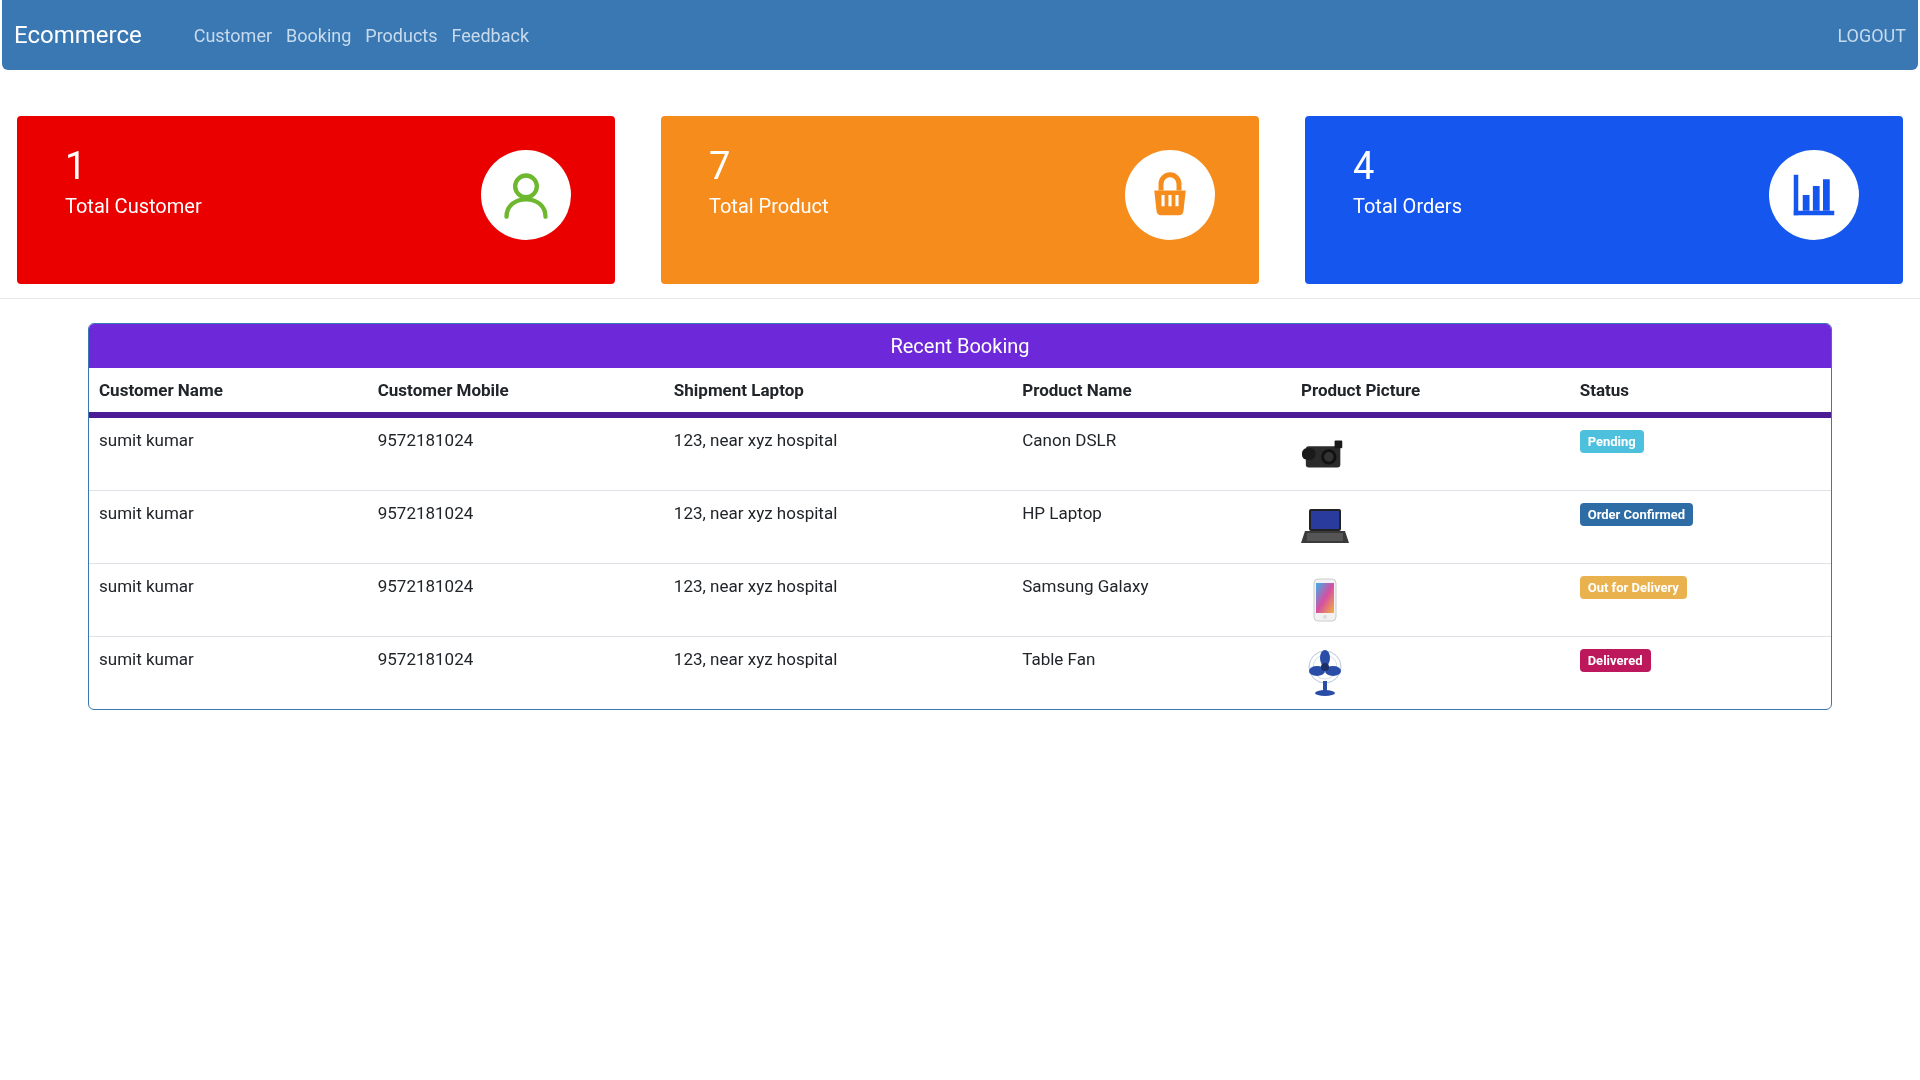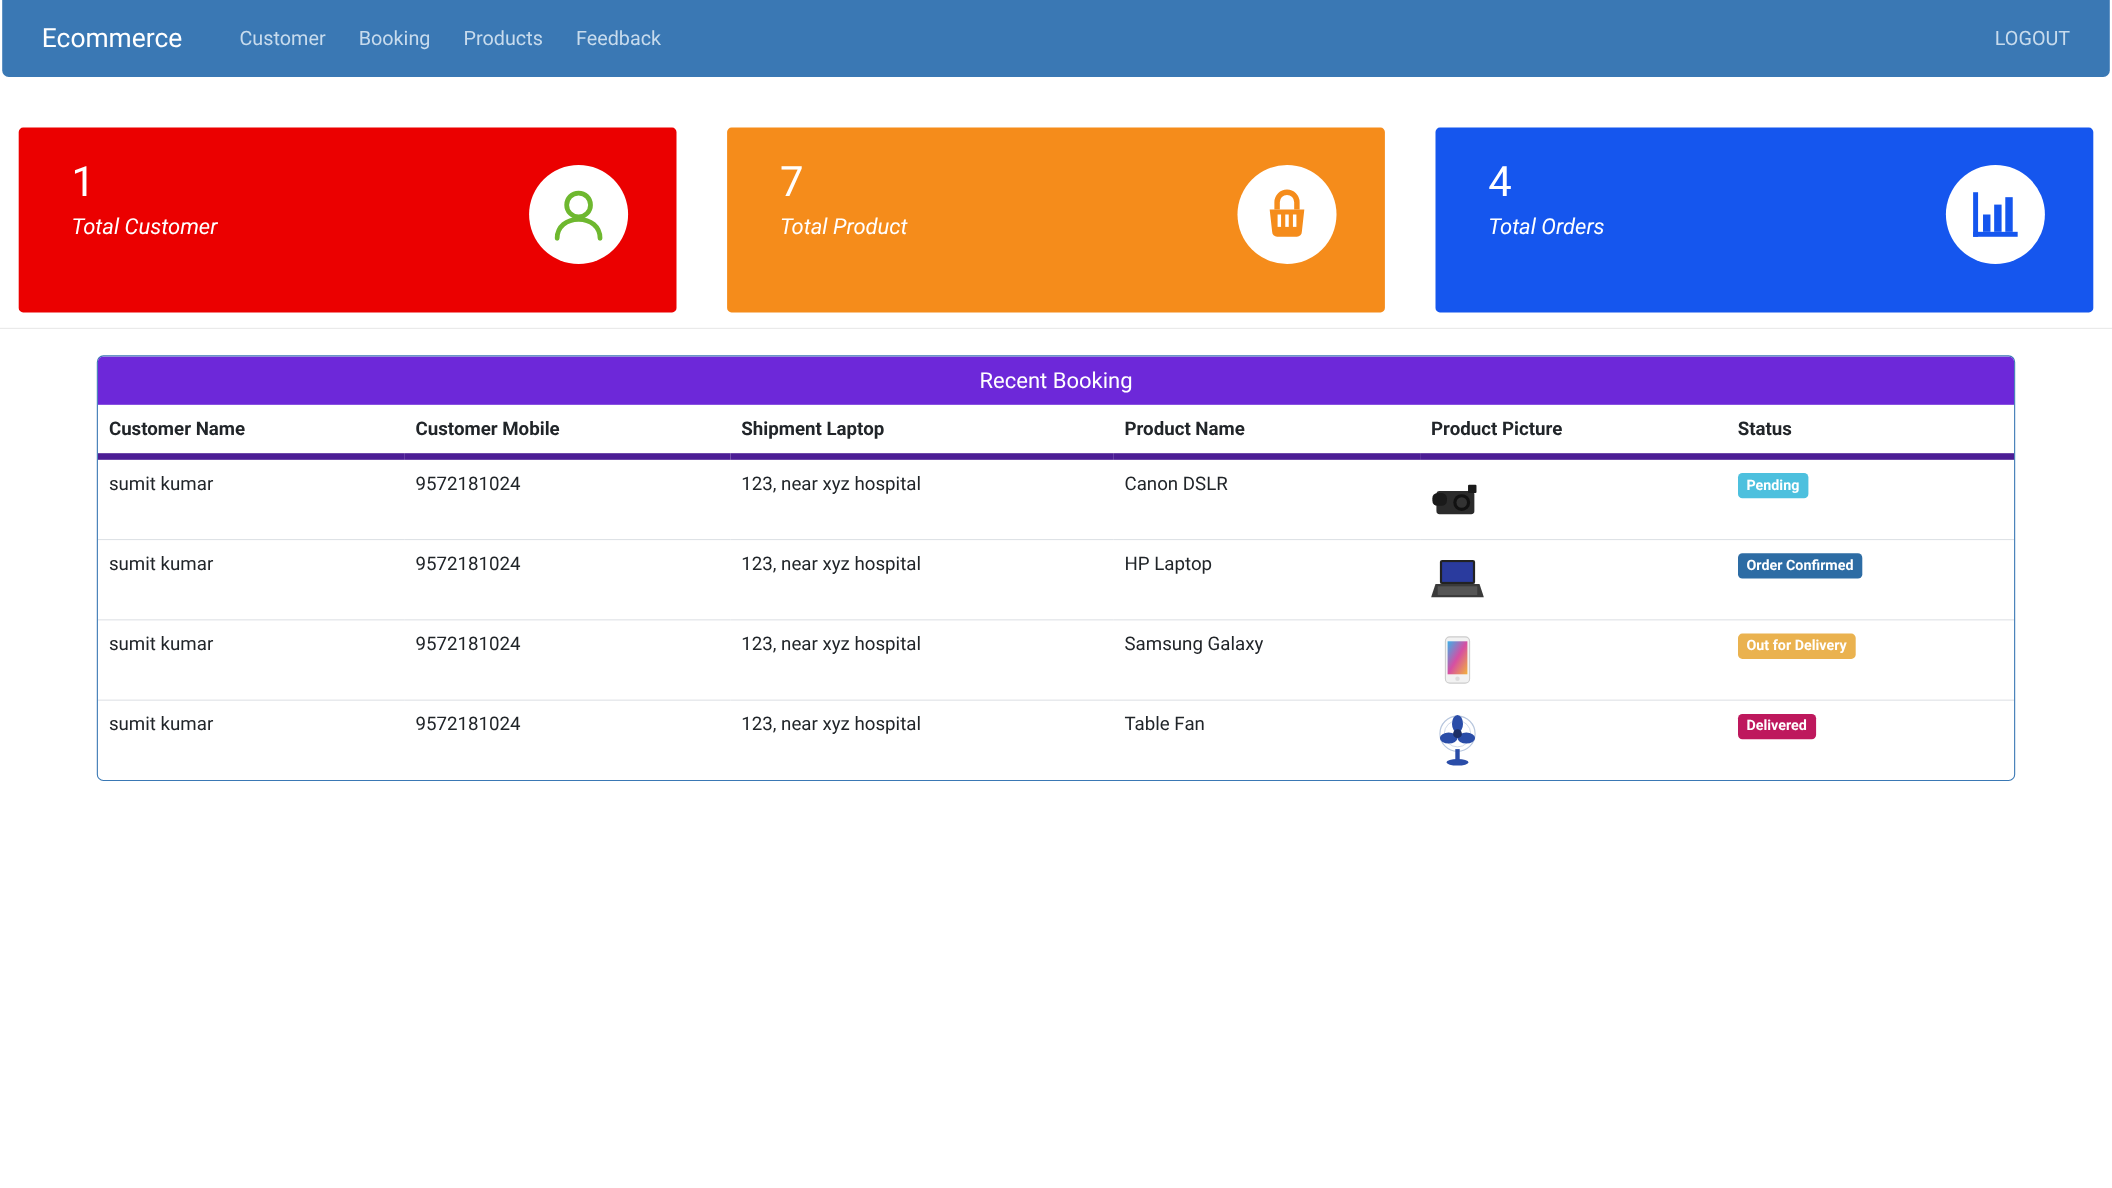--- a/index.html
+++ b/index.html
@@ -16,29 +16,29 @@
   position: relative;
 }
 
 .navbar {
   background: #3a78b4;
   border-radius: 0 0 6px 6px;
   margin: 0 2px;
   height: 70px;
   display: flex;
   align-items: center;
-  padding: 0 36px;
+  padding: 0 12px;
 }
 .brand {
   color: #fff;
   font-size: 24px;
   font-weight: 400;
   margin-right: 52px;
 }
-.nav-links { display: flex; gap: 30px; }
+.nav-links { display: flex; gap: 14px; }
 .nav-links a {
   color: #c7dbed;
   font-size: 18px;
   text-decoration: none;
   cursor: pointer;
 }
 .nav-right { margin-left: auto; }
 .nav-right a {
   color: #c7dbed;
   font-size: 18px;
@@ -59,21 +59,21 @@
   padding: 28px 44px 0 48px;
   color: #fff;
   display: flex;
   justify-content: space-between;
   align-items: flex-start;
 }
 .stat-card.red { background: #eb0000; }
 .stat-card.orange { background: #f58c1b; }
 .stat-card.blue { background: #1556ee; }
 .stat-text .num { font-size: 38px; font-weight: 400; line-height: 1.2; }
-.stat-text .lbl { font-size: 20px; font-weight: 400; margin-top: 4px; font-style: italic; }
+.stat-text .lbl { font-size: 20px; font-weight: 400; margin-top: 4px; }
 .stat-icon {
   width: 90px; height: 90px; border-radius: 50%;
   background: #fff;
   display: flex; align-items: center; justify-content: center;
   margin-top: 6px;
 }
 
 .booking-wrap { padding: 24px 88px 40px 88px; }
 .panel {
   border: 1px solid #3a78b4;

